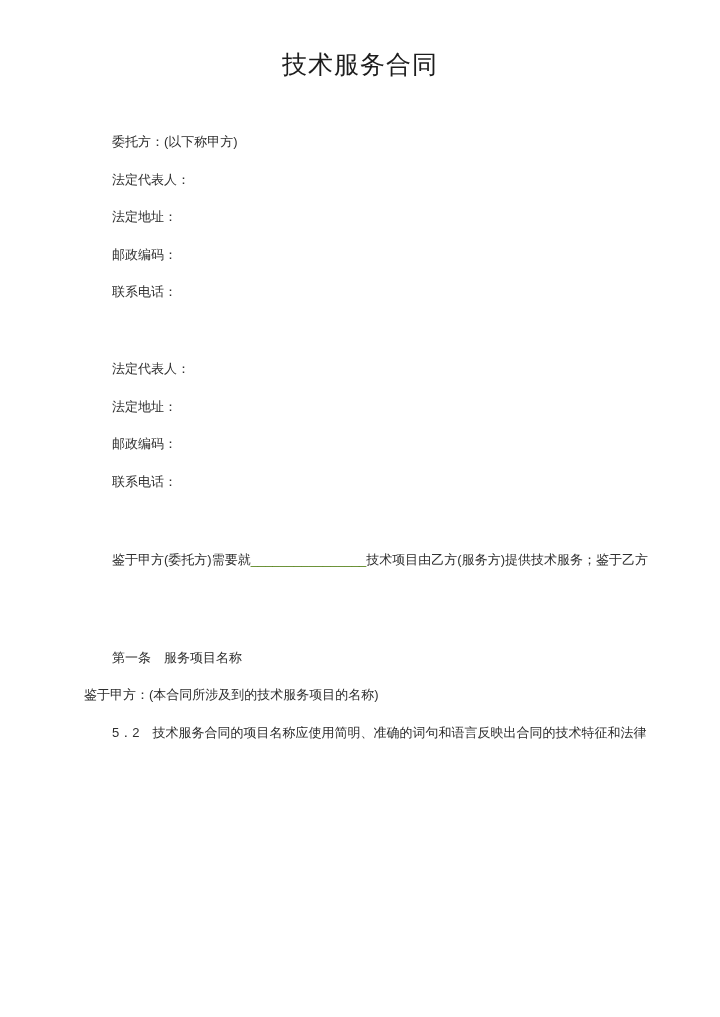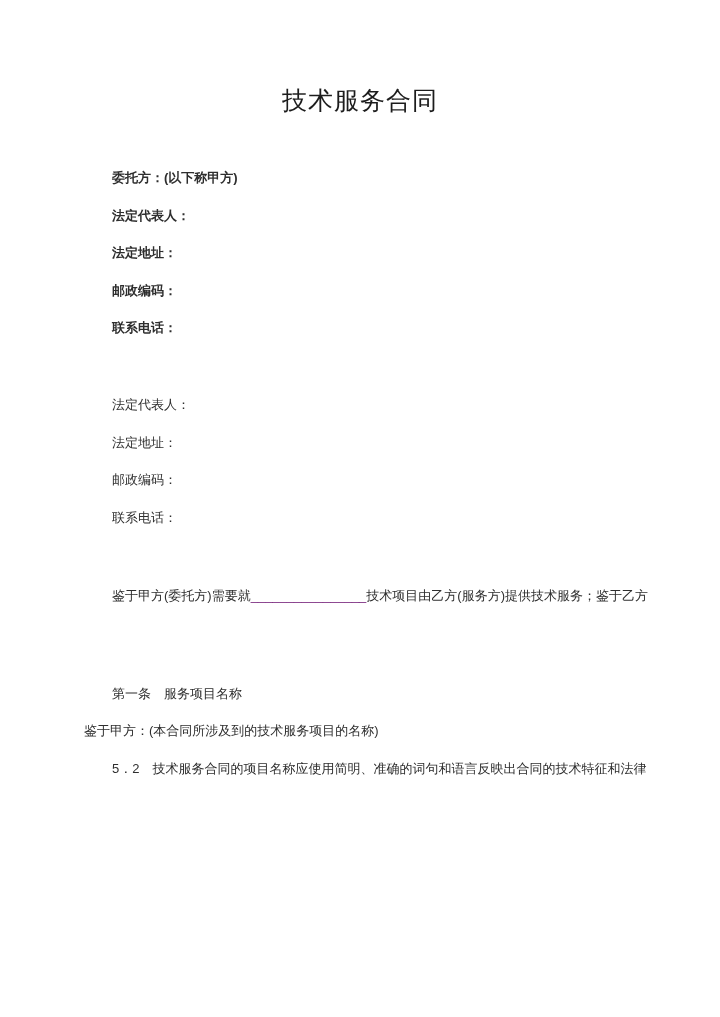--- a/index.html
+++ b/index.html
@@ -11,21 +11,21 @@
     position: relative;
     width: 720px;
     height: 1017px;
     background: #ffffff;
     color: #2e2e2e;
     font-family: "Liberation Sans", sans-serif;
     font-size: 13px;
     overflow: hidden;
   }
   .doc-title {
-    padding-top: 84px;
+    padding-top: 48px;
     text-align: center;
     font-family: "Liberation Serif", serif;
     font-size: 25px;
     line-height: 33px;
     color: #1c1c1c;
     font-weight: 400;
     letter-spacing: 1px;
   }
   .block {
     margin-left: 84px;
@@ -33,27 +33,27 @@
   }
   .line {
     height: 37.5px;
     line-height: 37.5px;
     white-space: nowrap;
     text-align: left;
   }
   .indent {
     padding-left: 28px;
   }
-  .party-a-block { margin-top: 42px; font-weight: bold; }
+  .party-a-block { margin-top: 42px; }
   .party-b-block { margin-top: 39.5px; }
   .preamble-block { margin-top: 40.5px; }
   .clause-block { margin-top: 60.5px; }
   .blank {
     letter-spacing: 0;
-    color: #701a75;
+    color: #4d7c0f;
   }
 </style>
 </head>
 <body>
 
 <div class="page">
 
   <div class="doc-title">技术服务合同</div>
 
   <div class="block party-a-block">

